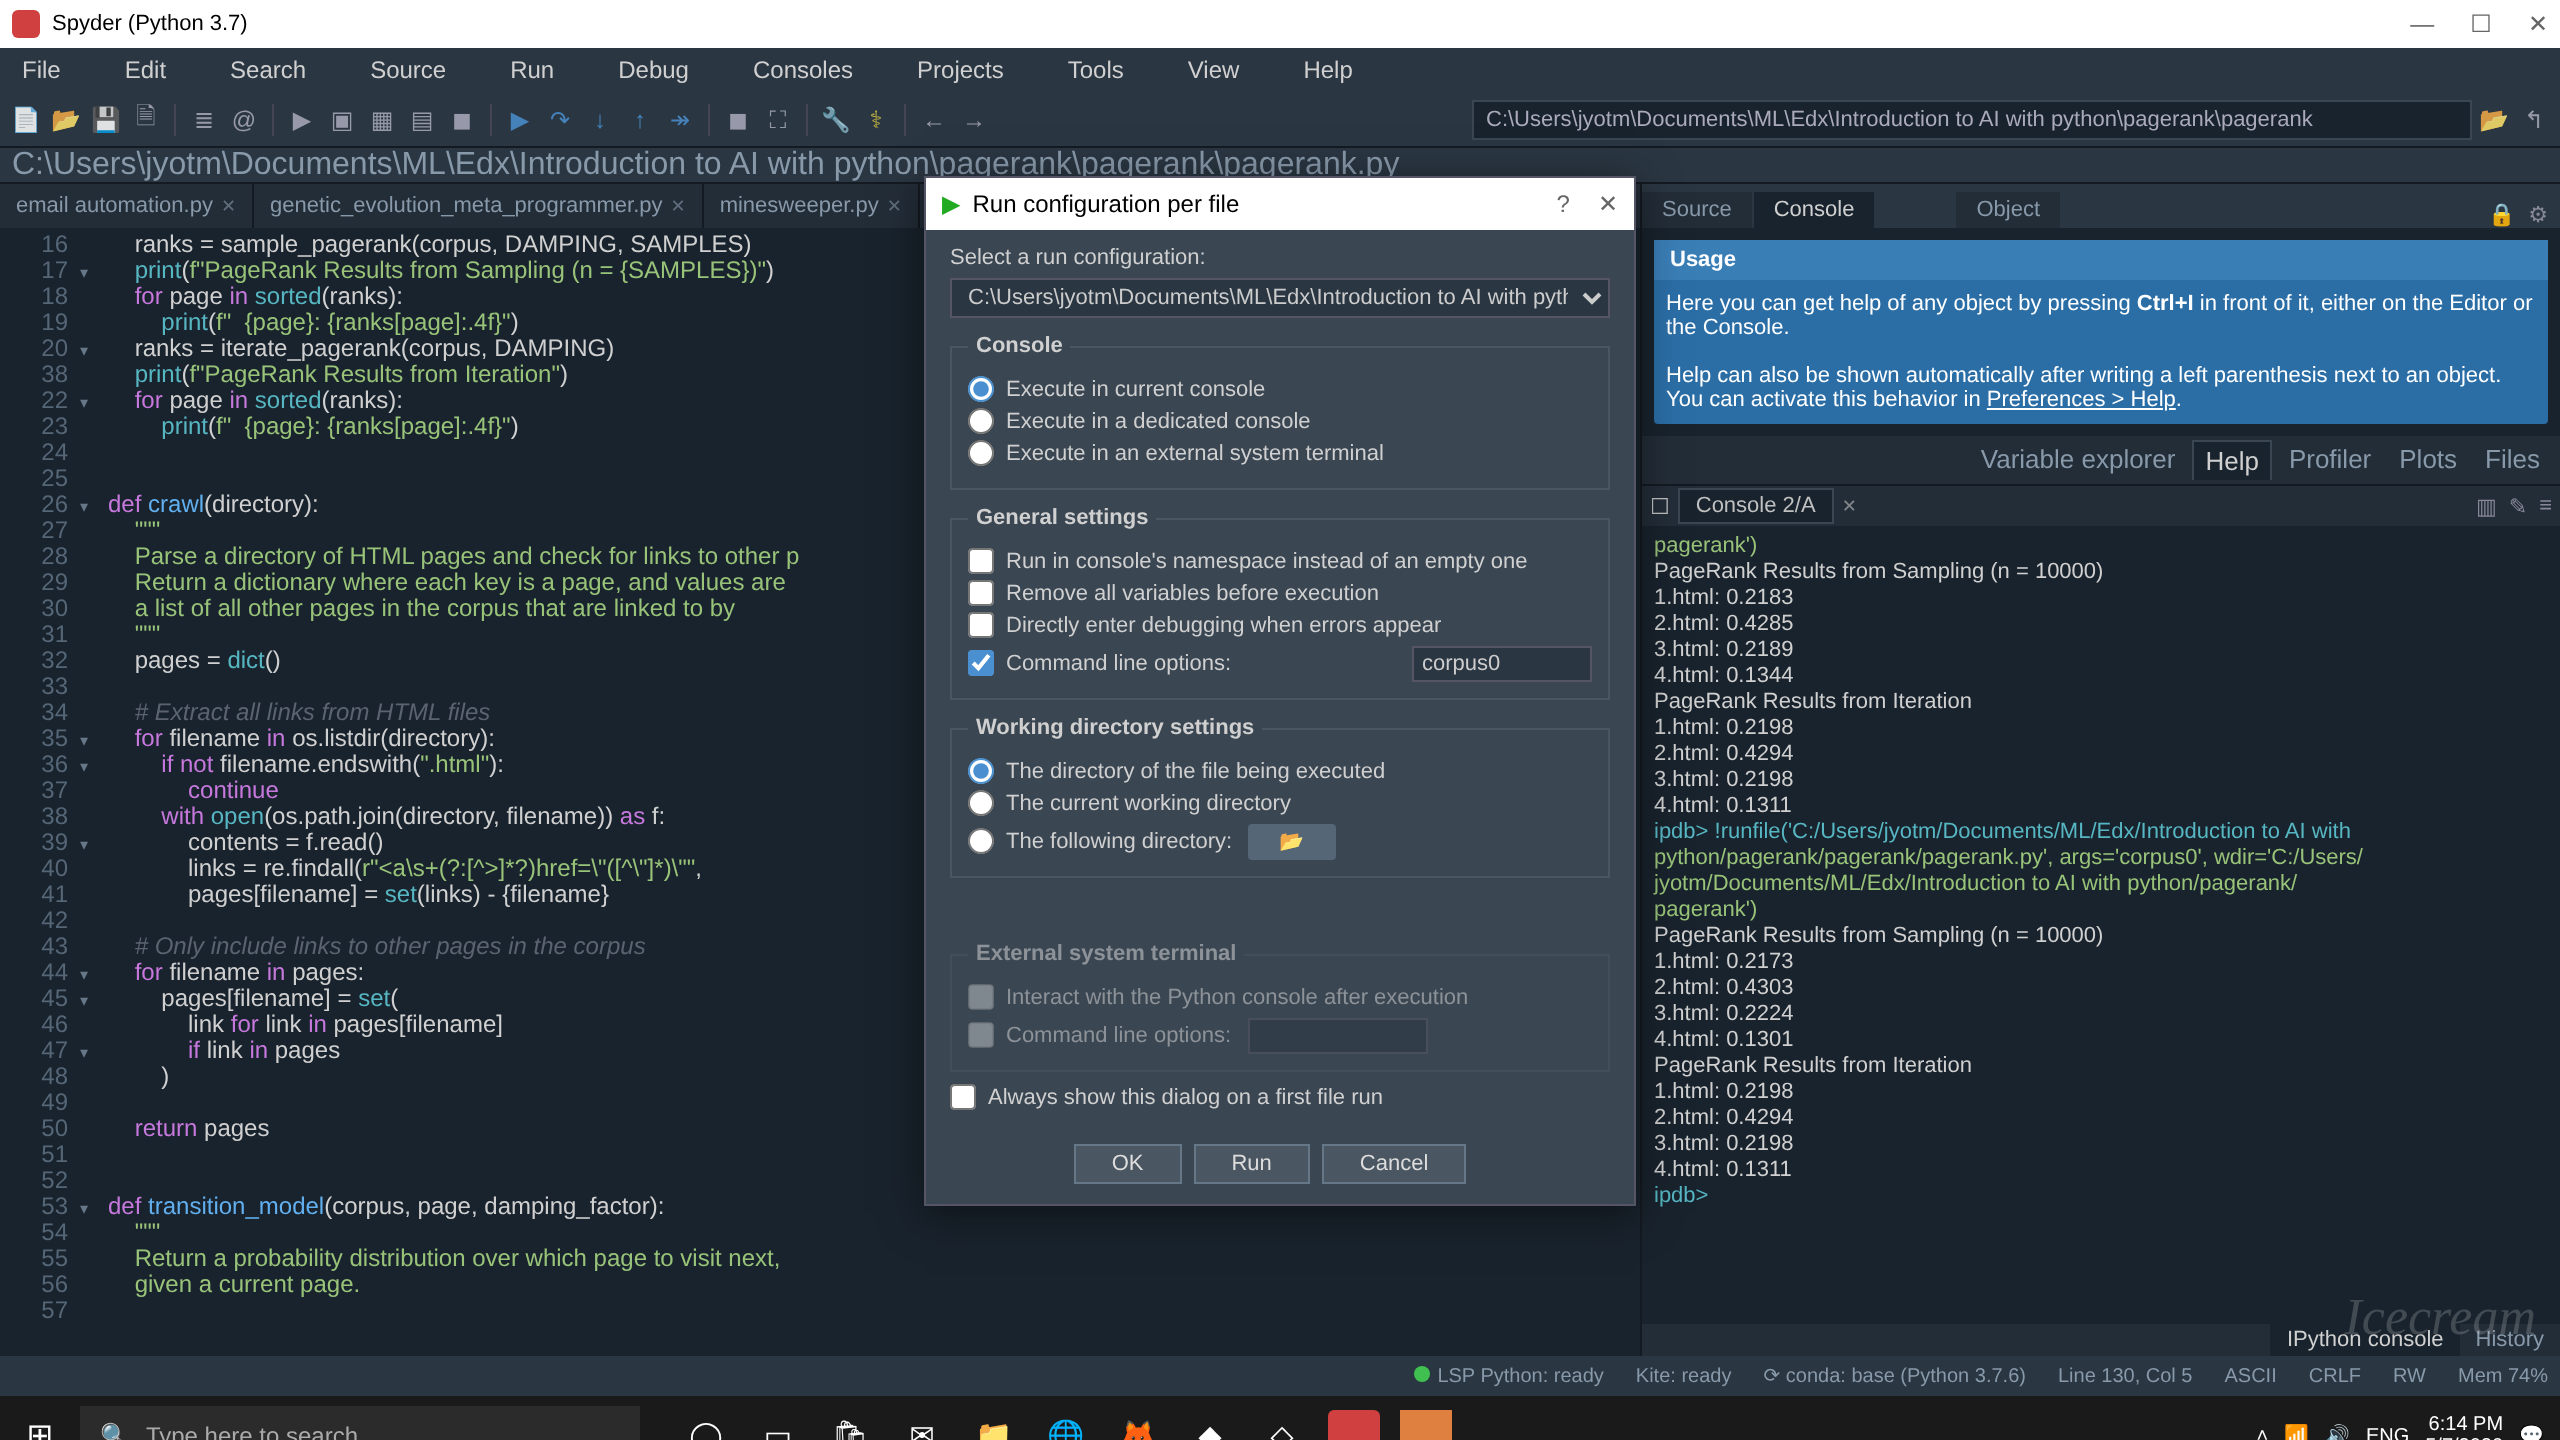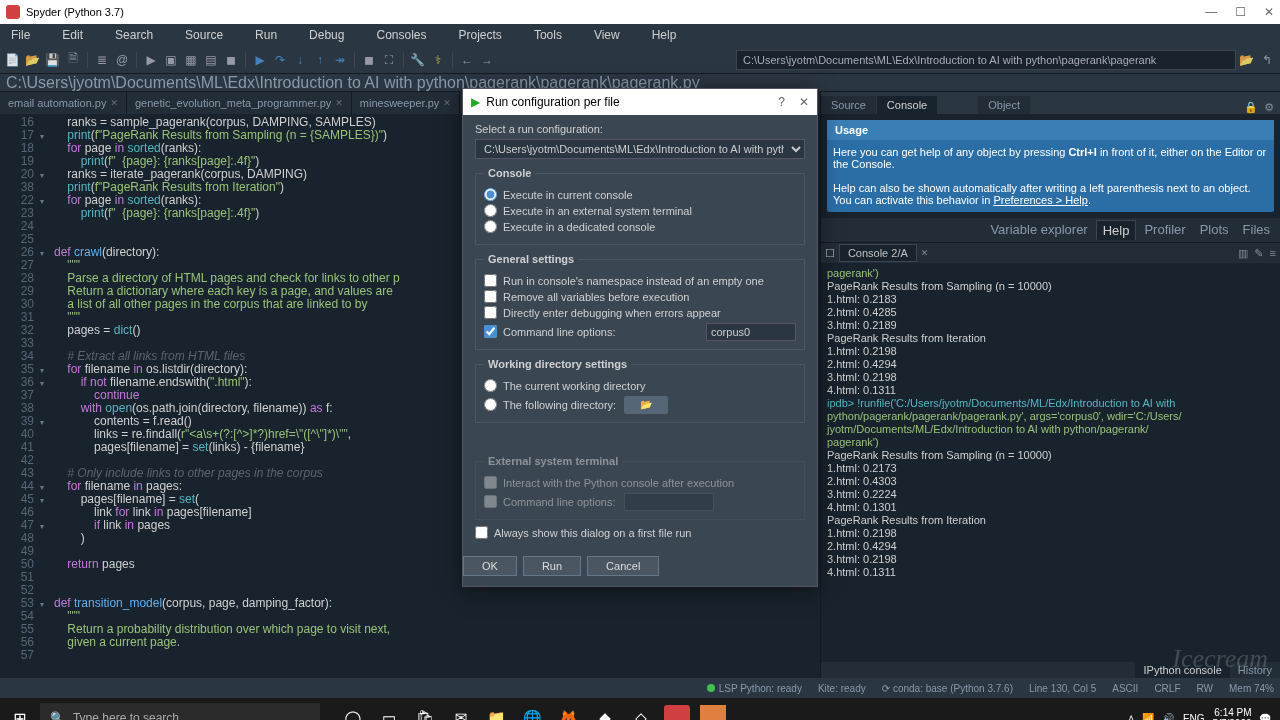--- a/index.html
+++ b/index.html
@@ -71,21 +71,21 @@
 .dialog .dbody { padding:8px 12px;}
 .dialog .dbody select,.dialog .dbody input[type=text]{ width:100%; background:#2a3642; border:1px solid #556; color:#ccc; padding:2px 4px; font-size:11px;}
 .dialog fieldset{ border:1px solid #4a5662; margin:8px 0 4px 0; padding:6px 8px 8px 8px;}
 .dialog fieldset legend { padding:0 4px; font-size:11px; font-weight:bold;}
 .dialog fieldset.etdisabled { opacity:.55;margin-top:32px;}
 .dialog label { display:flex; align-items:center; gap:6px; margin:3px 0;}
 .dialog input[type=radio],.dialog input[type=checkbox]{ accent-color:#4a90d0;}
 .dialog .row-inline { display:flex; align-items:center; gap:8px;}
 .dialog .row-inline input[type=text].sm { width:90px;}
 .dialog .row-inline .fbtn { width:44px; height:18px; background:#556677; border-radius:2px; display:flex; align-items:center; justify-content:center; font-size:10px;}
-.dialog .btnrow { display:flex; justify-content:flex-start; gap:6px; padding:6px 10px 10px 0;}
+.dialog .btnrow { display:flex; justify-content:center; gap:6px; padding:6px 10px 10px 0;}
 .dialog .btnrow button { background:#4a5662; border:1px solid #667788; color:#ddd; padding:3px 18px; font-size:11px; cursor:pointer;}
 
 .watermark { position:absolute; right:12px; bottom:46px; font-family:cursive; font-size:26px; color:rgba(255,255,255,.18); font-style:italic; pointer-events:none;}
 </style>
 </head>
 <body>
 
 <div class="titlebar">
   <div class="icon"></div>
   <span>Spyder (Python 3.7)</span>
@@ -295,20 +295,21 @@
           <span>✎</span>
           <span>≡</span>
         </div>
       </div>
       <div class="console-out" id="console-out">
           <div class="pr">pagerank')</div>
           <div>PageRank Results from Sampling (n = 10000)</div>
           <div>  1.html: 0.2183</div>
           <div>  2.html: 0.4285</div>
           <div>  3.html: 0.2189</div>
+          <div>  4.html: 0.1344</div>
           <div>PageRank Results from Iteration</div>
           <div>  1.html: 0.2198</div>
           <div>  2.html: 0.4294</div>
           <div>  3.html: 0.2198</div>
           <div>  4.html: 0.1311</div>
           <div></div>
           <div class="pd">ipdb&gt; !runfile('C:/Users/jyotm/Documents/ML/Edx/Introduction to AI with</div>
           <div class="pr">python/pagerank/pagerank/pagerank.py', args='corpus0', wdir='C:/Users/</div>
           <div class="pr">jyotm/Documents/ML/Edx/Introduction to AI with python/pagerank/</div>
           <div class="pr">pagerank')</div>
@@ -316,20 +317,21 @@
           <div>  1.html: 0.2173</div>
           <div>  2.html: 0.4303</div>
           <div>  3.html: 0.2224</div>
           <div>  4.html: 0.1301</div>
           <div>PageRank Results from Iteration</div>
           <div>  1.html: 0.2198</div>
           <div>  2.html: 0.4294</div>
           <div>  3.html: 0.2198</div>
           <div>  4.html: 0.1311</div>
           <div></div>
+          <div class="pd">ipdb&gt;</div>
         </div>
       <div class="bottom-tabs" id="bottom-tabs">
           <span class="active">IPython console</span>
           <span>History</span>
         </div>
     </div>
   </div>
 </div>
 
 <div class="statusbar">
@@ -387,25 +389,25 @@
     <select><option>C:\Users\jyotm\Documents\ML\Edx\Introduction to AI with python\pagerank\pa...</option></select>
 
     <fieldset>
       <legend>Console</legend>
       <label>
           <input type="radio" name="c" checked="" style="">
           <span>Execute in current console</span>
         </label>
       <label>
           <input type="radio" name="c" style="">
+          <span>Execute in a dedicated console</span>
+        </label>
+      <label>
+          <input type="radio" name="c" style="">
           <span>Execute in an external system terminal</span>
-        </label>
-      <label>
-          <input type="radio" name="c" style="">
-          <span>Execute in a dedicated console</span>
         </label>
     </fieldset>
 
     <fieldset>
       <legend>General settings</legend>
       <label>
           <input type="checkbox" style="">
           <span>Run in console's namespace instead of an empty one</span>
         </label>
       <label>
@@ -421,20 +423,24 @@
             <input type="checkbox" checked="" style="">
             <span>Command line options:</span>
           </label>
         <input type="text" class="sm" style="margin-left: auto;" value="corpus0">
       </div>
     </fieldset>
 
     <fieldset>
       <legend>Working directory settings</legend>
       <label>
+          <input type="radio" name="w" checked="" style="">
+          <span>The directory of the file being executed</span>
+        </label>
+      <label>
           <input type="radio" name="w" style="">
           <span>The current working directory</span>
         </label>
       <div class="row-inline">
         <label>
             <input type="radio" name="w" style="">
             <span>The following directory:</span>
           </label>
         <div class="fbtn">📂</div>
       </div>

